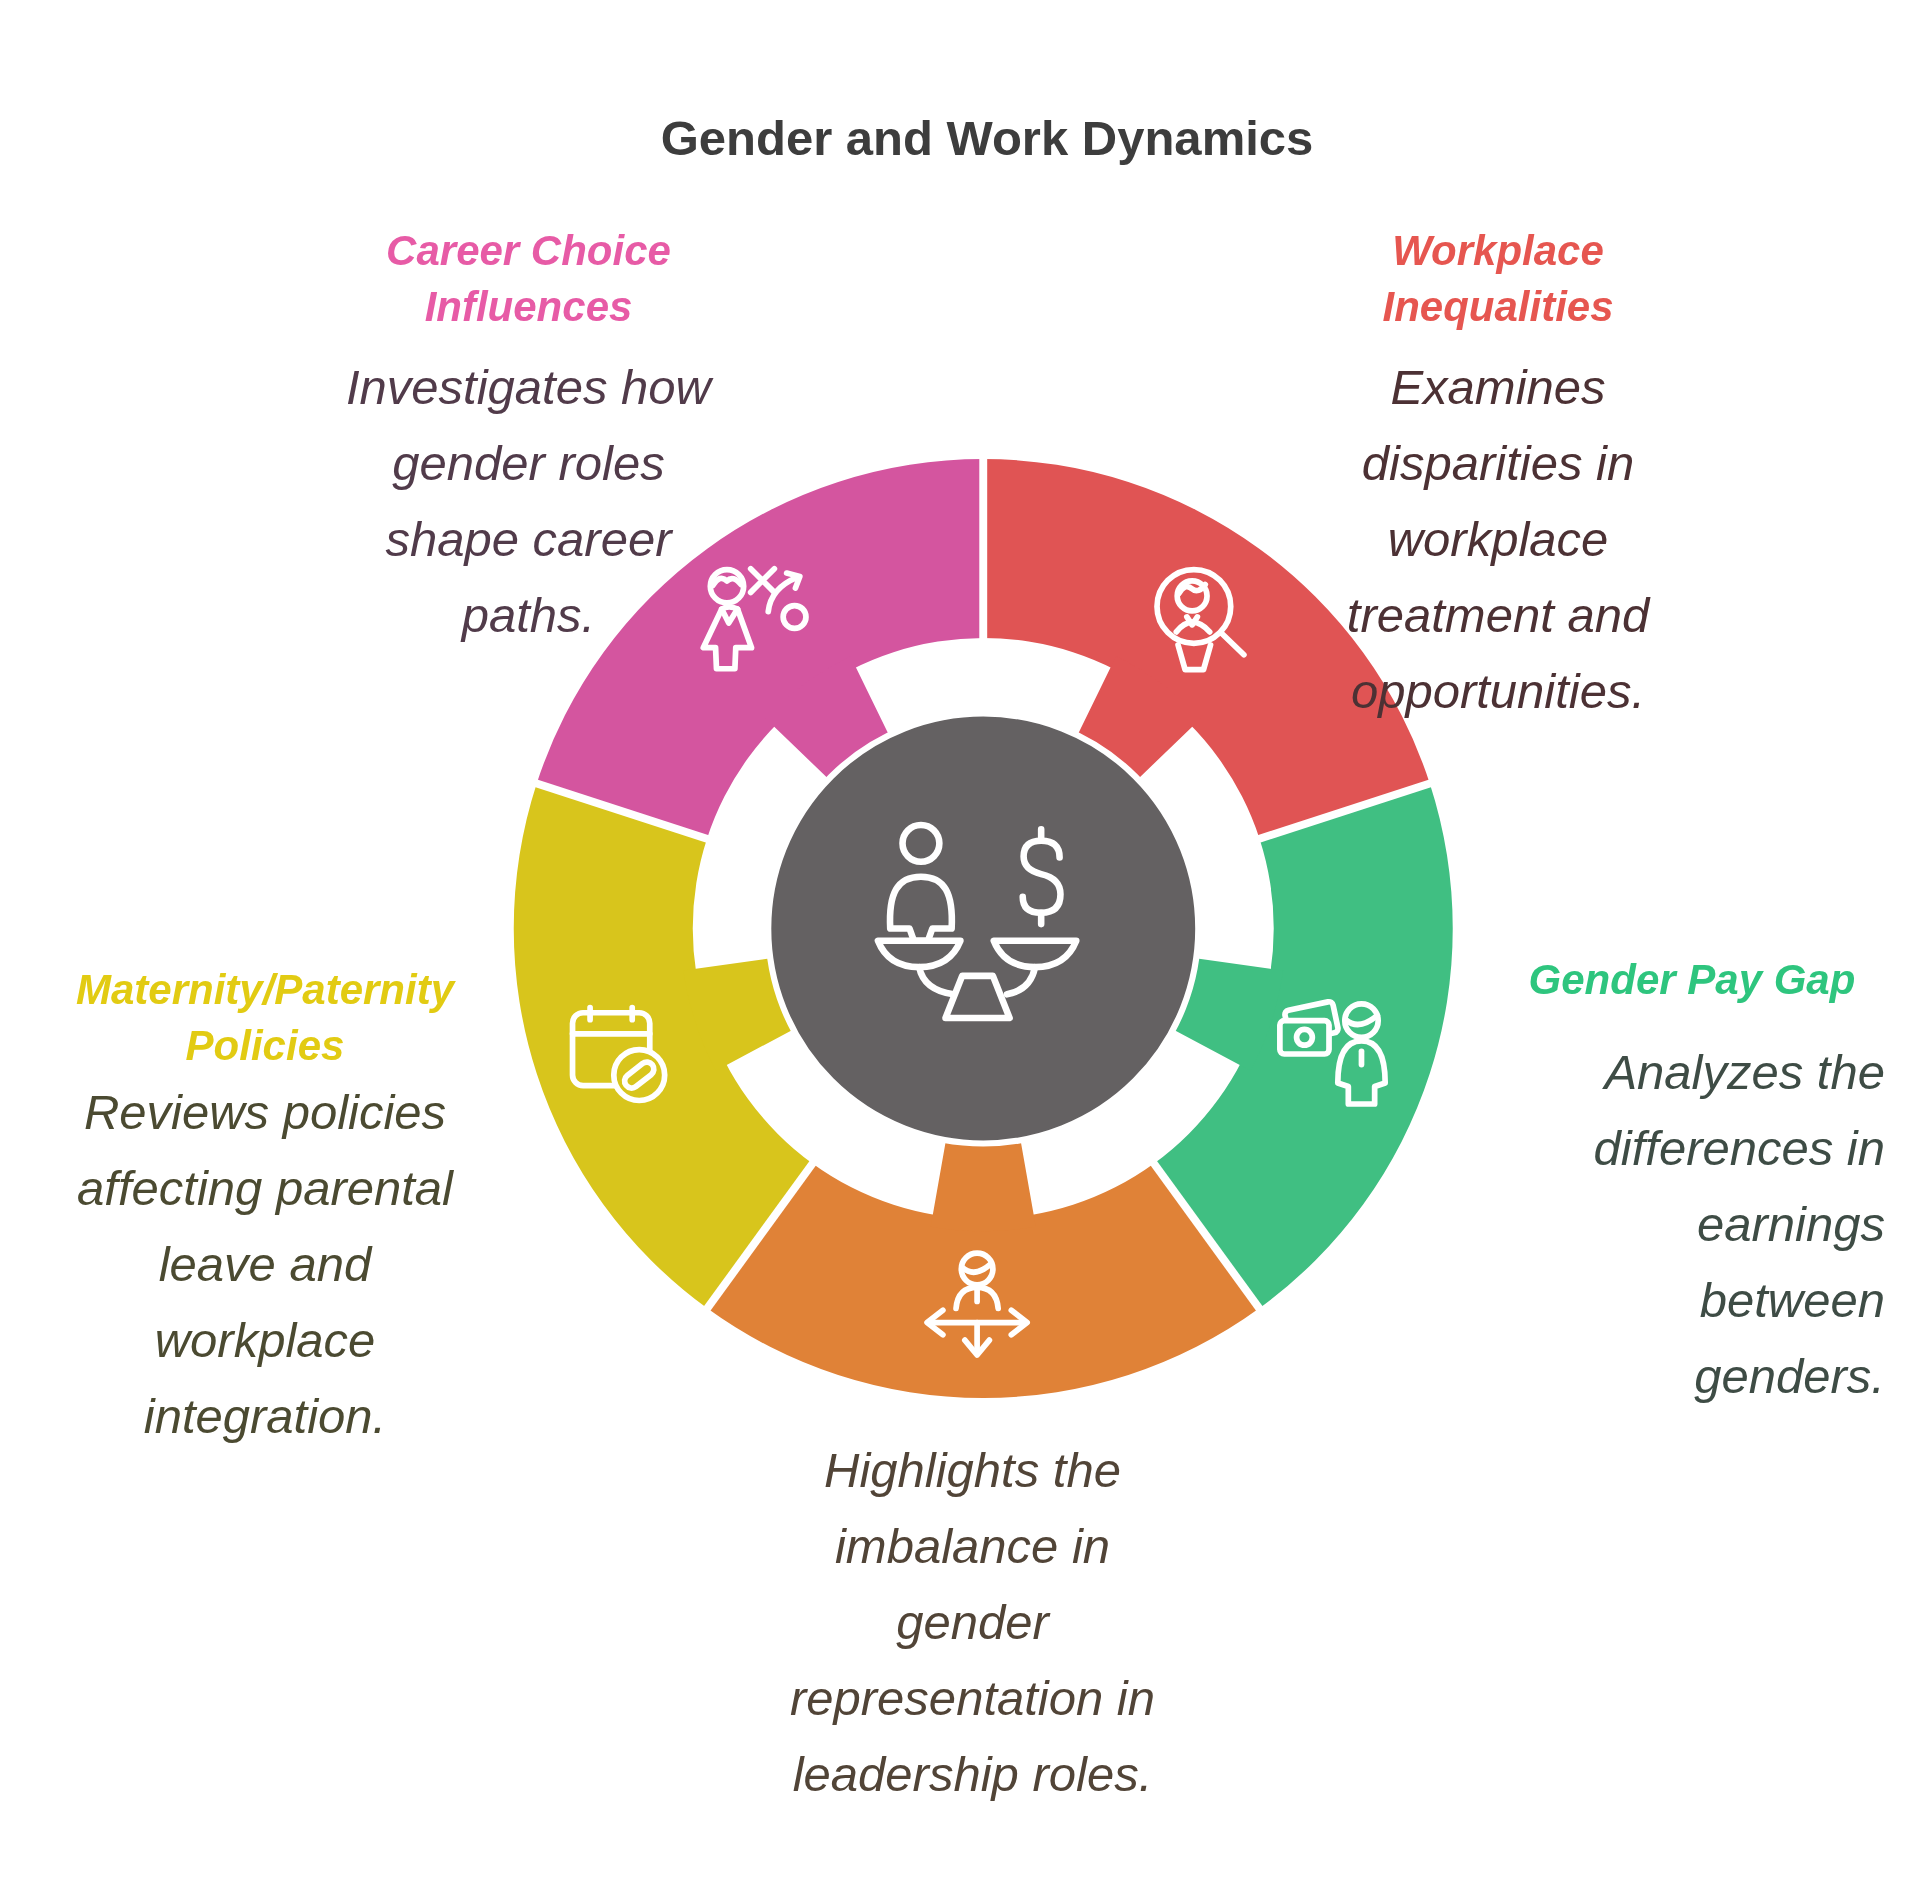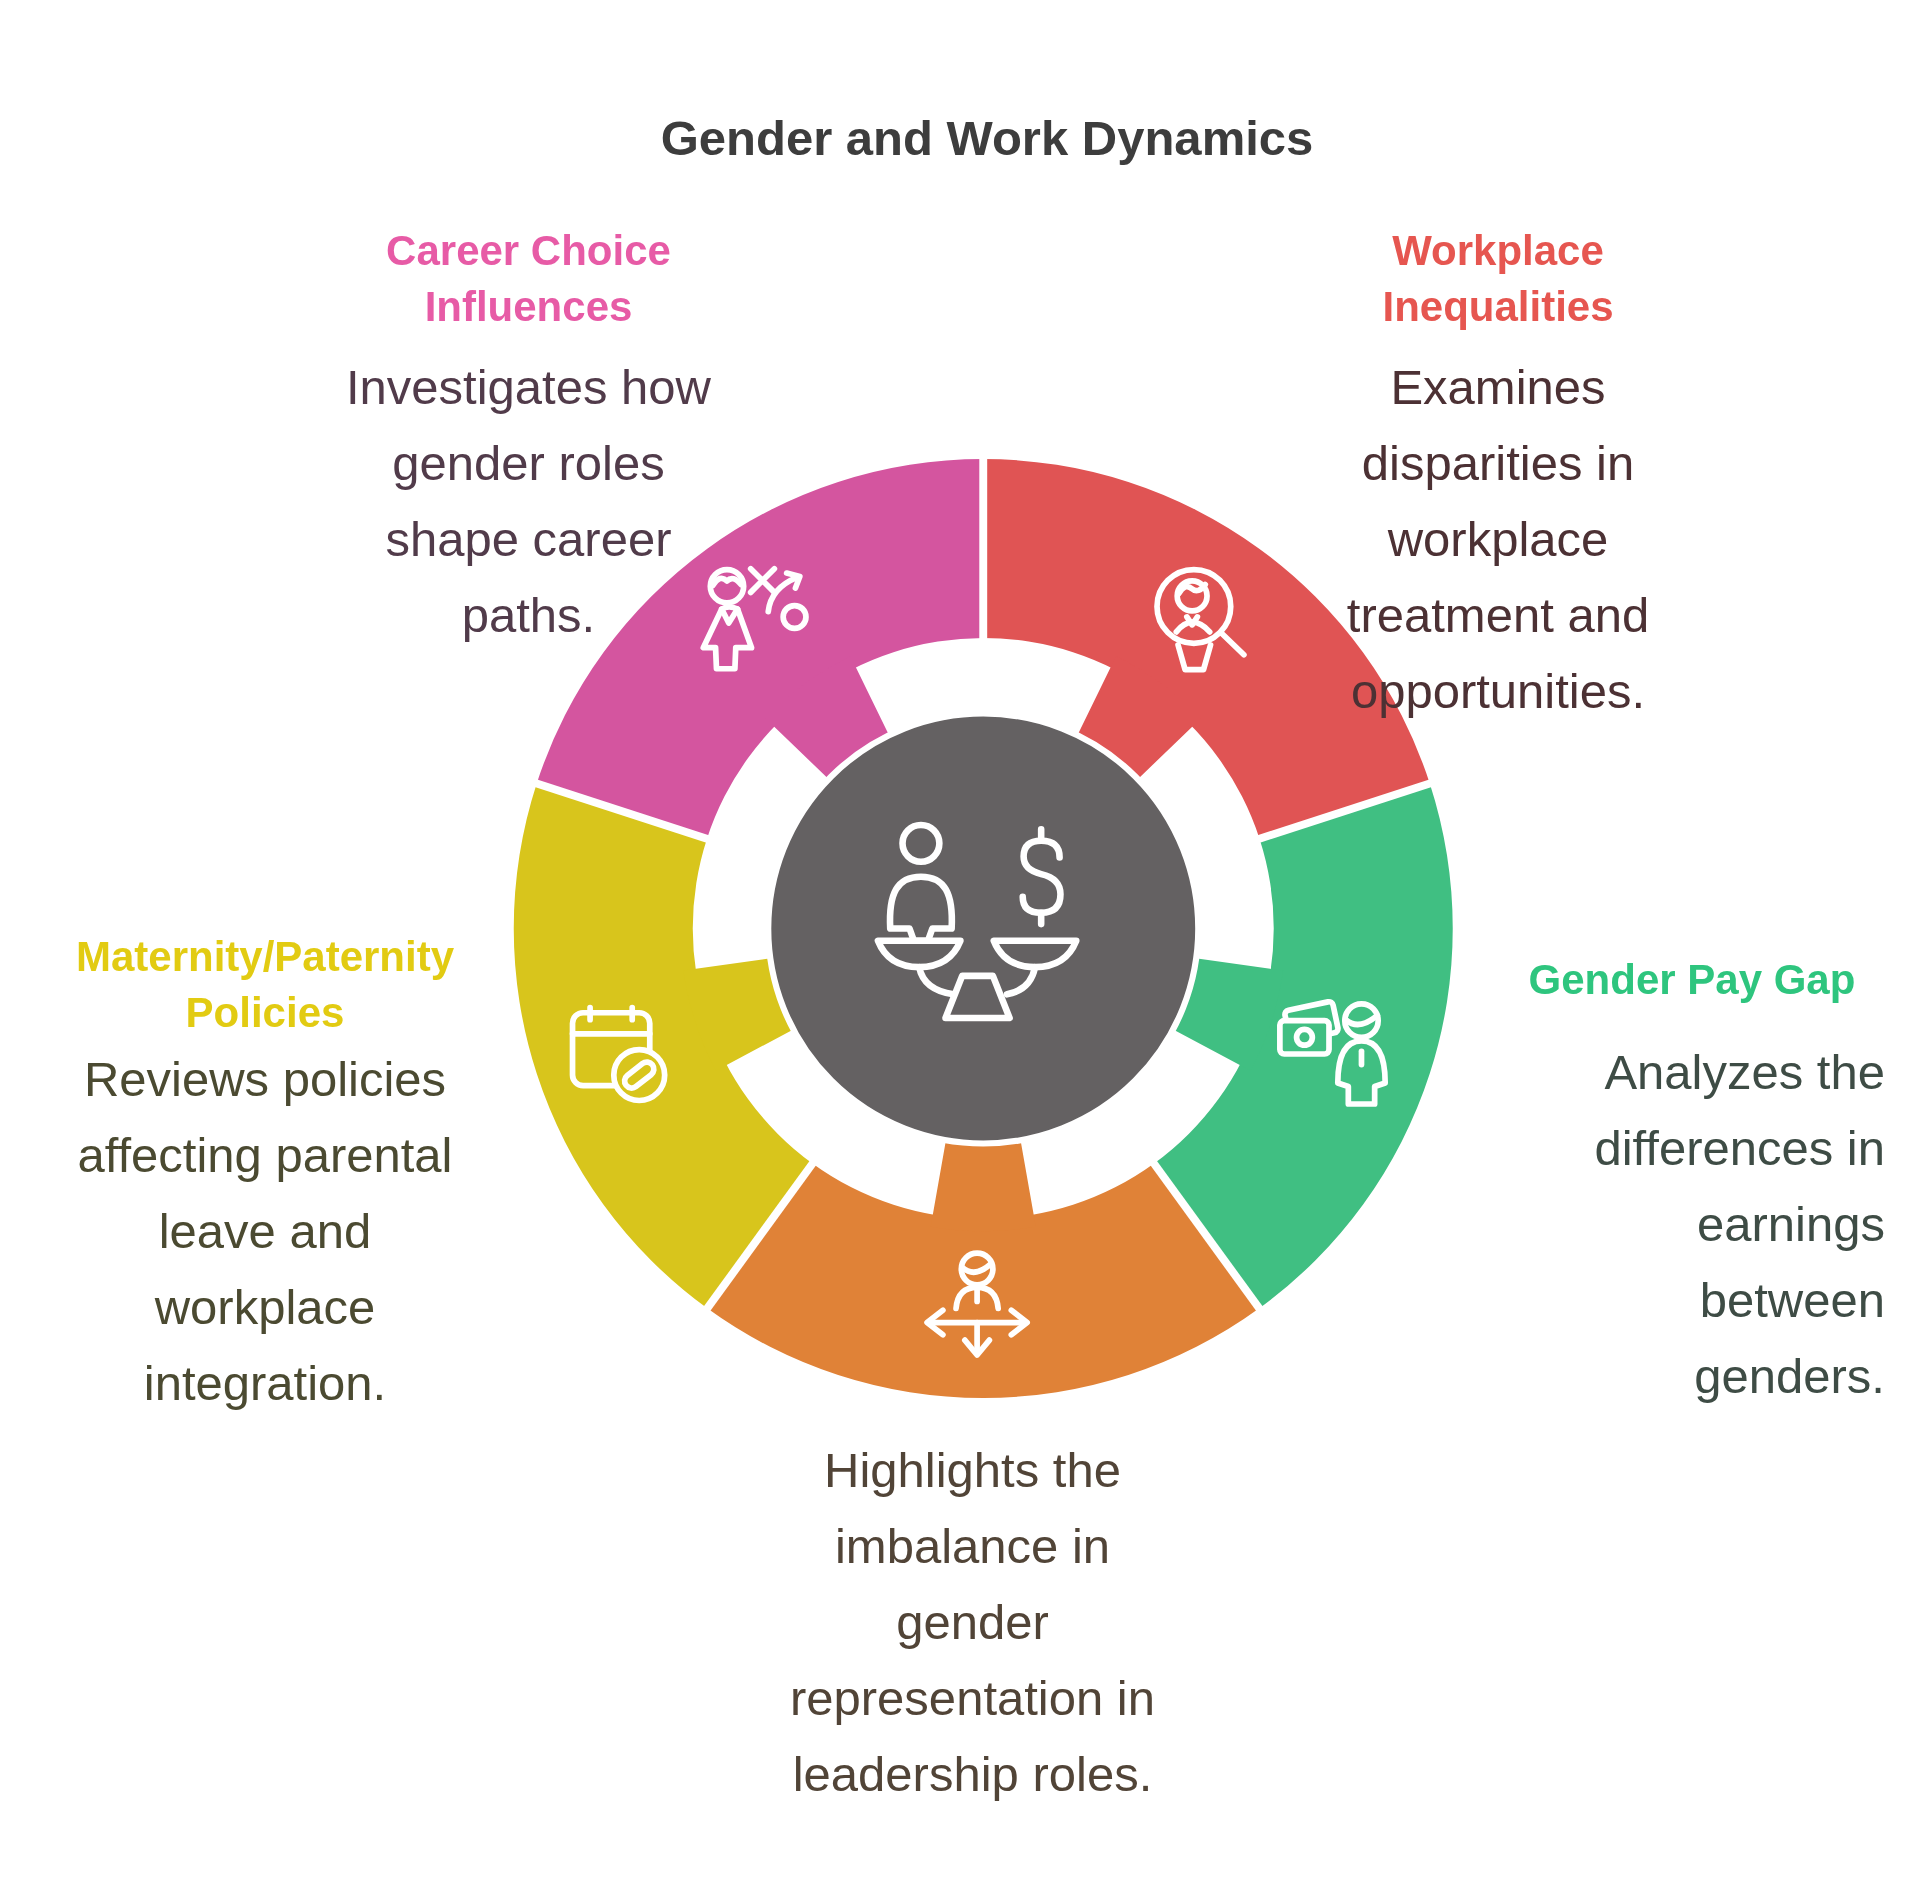--- a/index.html
+++ b/index.html
@@ -5,21 +5,21 @@
   html,body { margin:0; padding:0; background:#ffffff; }
   .canvas {
     position:relative; width:1927px; height:1900px; background:#ffffff;
     font-family:"Liberation Sans", sans-serif; overflow:hidden;
   }
   .wheel-svg { position:absolute; left:0; top:0; }
   .title {
     position:absolute; left:987px; top:110px; transform:translateX(-50%);
     font-size:49px; font-weight:700; line-height:56px; white-space:nowrap;
   }
-  .block { position:absolute; text-align:center; }
+  .block { position:absolute; text-align:center;font-style:italic; }
   .block .heading { font-size:42px; font-weight:700; line-height:56px; white-space:pre-line; }
   .block .desc    { font-size:49px; font-weight:400; line-height:76px; white-space:pre-line; }
   .block-career .desc, .block-workplace .desc { margin-top:14px; }
   .block-paygap .desc { margin-top:26px;text-align:right; }
   .block-maternity .desc { margin-top:0; }
   .block-leadership .desc { margin-top:10px; }
 </style>
 </head>
 <body>
 
@@ -139,21 +139,21 @@
   </div>
 
   <div class="block block-paygap" style="left:1499px; top:952px; width:386px;">
     <div class="heading" style="color: rgb(46, 197, 126);">Gender Pay Gap</div>
     <div class="desc" style="color: rgb(62, 76, 69);">Analyzes the
 differences in
 earnings between
 genders.</div>
   </div>
 
-  <div class="block block-maternity" style="left:37px; top:929px; width:456px;">
+  <div class="block block-maternity" style="left:37px; top:962px; width:456px;">
     <div class="heading" style="color: rgb(226, 203, 18);">Maternity/Paternity
 Policies</div>
     <div class="desc" style="color: rgb(75, 74, 49);">Reviews policies
 affecting parental
 leave and
 workplace
 integration.</div>
   </div>
 
   <div class="block block-leadership" style="left:788px; top:1422px; width:369px;">

